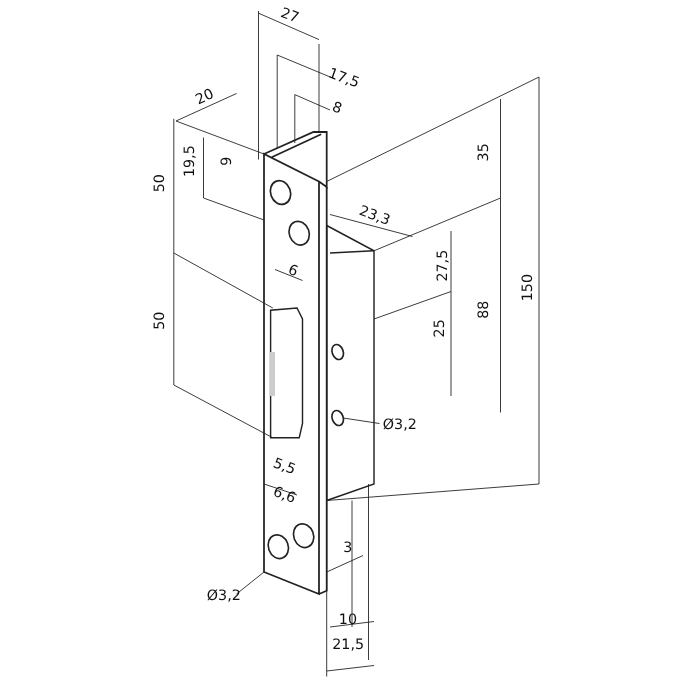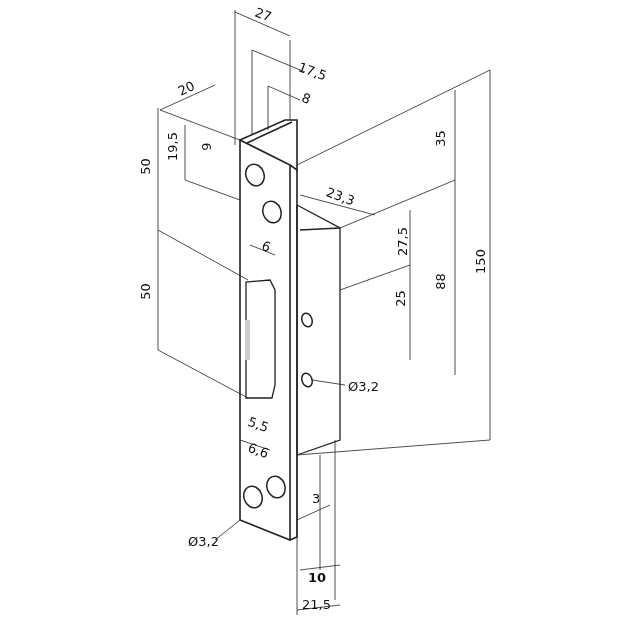--- a/index.html
+++ b/index.html
@@ -88,15 +88,15 @@
 <span class="lbl" style="left:326px;top:190px;transform:rotate(20deg);">23,3</span>
 <span class="lbl" style="left:388px;top:235px;transform:rotate(-90deg);">27,5</span>
 <span class="lbl" style="left:392px;top:292px;transform:rotate(-90deg);">25</span>
 <span class="lbl" style="left:432px;top:132px;transform:rotate(-90deg);">35</span>
 <span class="lbl" style="left:432px;top:275px;transform:rotate(-90deg);">88</span>
 <span class="lbl" style="left:468px;top:255px;transform:rotate(-90deg);">150</span>
 <span class="lbl" style="left:348px;top:380px;">Ø3,2</span>
 <span class="lbl" style="left:248px;top:418px;transform:rotate(20deg);">5,5</span>
 <span class="lbl" style="left:248px;top:444px;transform:rotate(20deg);">6,6</span>
 <span class="lbl" style="left:312px;top:492px;">3</span>
-<span class="lbl" style="left:308px;top:571px;font-weight:bold;">10</span>
-<span class="lbl" style="left:302px;top:598px;">21,5</span>
+<span class="lbl" style="left:308px;top:557px;">10</span>
+<span class="lbl" style="left:302px;top:580px;">21,5</span>
 <span class="lbl" style="left:188px;top:535px;">Ø3,2</span>
 
 </body></html>

